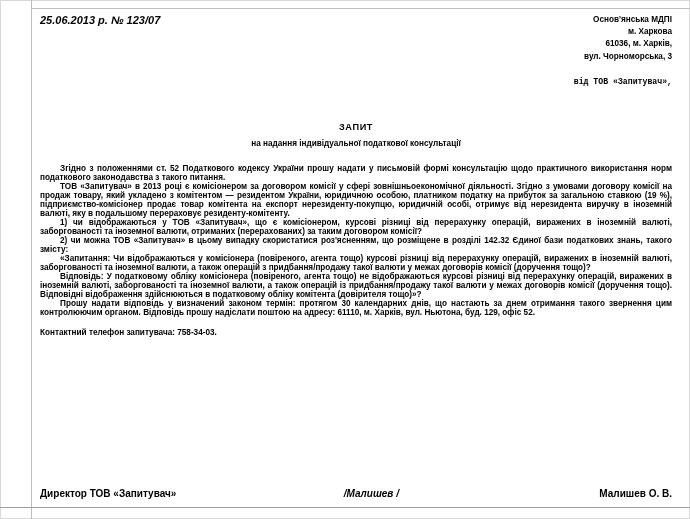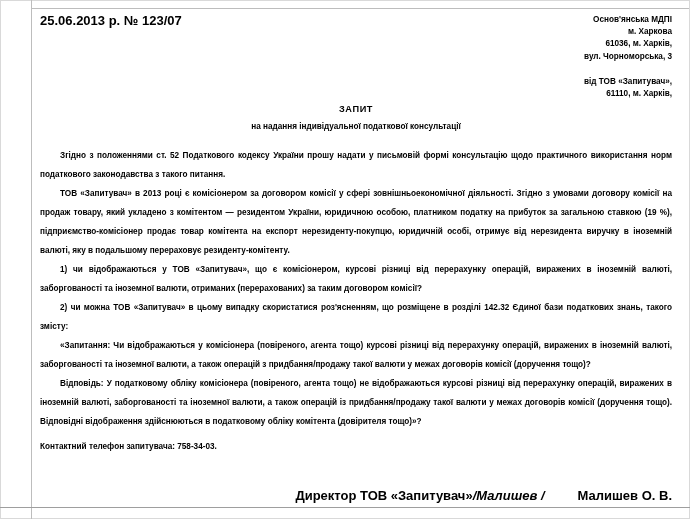--- a/index.html
+++ b/index.html
@@ -61,80 +61,82 @@
     color: #000000;
     font-size: 8.2px;
     line-height: 11.4px;
   }
   .hdr-row {
     display: flex;
     justify-content: space-between;
     align-items: flex-start;
   }
   .date {
-    font-size: 13px;
+    font-size: 11px;
     font-weight: bold;
     white-space: nowrap;
     padding-top: 1px;
+    font-style: italic;
   }
   .addressee {
     text-align: right;
     font-size: 8.2px;
     line-height: 12.2px;
     font-weight: bold;
     white-space: nowrap;
   }
   .addressee .ln { display: block; }
   .from-block {
     margin-top: 13px;
     text-align: right;
     font-size: 8.2px;
     line-height: 12.2px;
     font-weight: bold;
     white-space: nowrap;
+    font-family: Liberation Mono, monospace;
   }
   .from-block .ln { display: block; }
   .title {
-    margin-top: 4px;
+    margin-top: 34px;
     text-align: center;
     font-size: 9.2px;
     font-weight: bold;
     letter-spacing: 0.6px;
   }
   .subtitle {
     margin-top: 5px;
     text-align: center;
     font-size: 8.2px;
     font-weight: bold;
   }
   .body {
     margin-top: 14px;
   }
   p.par {
     margin: 0 0 0 0;
     text-align: justify;
     text-indent: 20px;
     font-weight: bold;
     font-size: 8.2px;
-    line-height: 19px;
+    line-height: 9px;
   }
   .contact {
     margin-top: 10px;
     font-weight: bold;
     font-size: 8.2px;
   }
   .sign-row {
     position: absolute;
     left: 40px;
     top: 488px;
     width: 632px;
     display: flex;
-    justify-content: flex-end;
+    justify-content: space-between;
     font-weight: bold;
-    font-size: 13px;
+    font-size: 10px;
   }
   .sign-mid {
     font-style: italic;
     text-align: center;
   }
   .sign-right {
     text-align: right;
     white-space: nowrap;
     margin-left: 33px;
   }
@@ -155,33 +157,33 @@
       <div class="addressee">
         <span class="ln">Основ'янська МДПІ</span>
         <span class="ln">м. Харкова</span>
         <span class="ln">61036, м. Харків,</span>
         <span class="ln">вул. Чорноморська, 3</span>
       </div>
     </div>
 
     <div class="from-block">
       <span class="ln">від ТОВ «Запитувач»,</span>
-      <span class="ln">61110, м. Харків,</span>
     </div>
 
     <div class="title">ЗАПИТ</div>
     <div class="subtitle">на надання індивідуальної податкової консультації</div>
 
     <div class="body">
       <p class="par">Згідно з положеннями ст. 52 Податкового кодексу України прошу надати у письмовій формі консультацію щодо практичного використання норм податкового законодавства з такого питання.</p>
       <p class="par">ТОВ «Запитувач» в 2013 році є комісіонером за договором комісії у сфері зовнішньоекономічної діяльності. Згідно з умовами договору комісії на продаж товару, який укладено з комітентом — резидентом України, юридичною особою, платником податку на прибуток за загальною ставкою (19 %), підприємство-комісіонер продає товар комітента на експорт нерезиденту-покупцю, юридичній особі, отримує від нерезидента виручку в іноземній валюті, яку в подальшому перераховує резиденту-комітенту.</p>
       <p class="par">1) чи відображаються у ТОВ «Запитувач», що є комісіонером, курсові різниці від перерахунку операцій, виражених в іноземній валюті, заборгованості та іноземної валюти, отриманих (перерахованих) за таким договором комісії?</p>
       <p class="par">2) чи можна ТОВ «Запитувач» в цьому випадку скористатися роз'ясненням, що розміщене в розділі 142.32 Єдиної бази податкових знань, такого змісту:</p>
       <p class="par">«Запитання: Чи відображаються у комісіонера (повіреного, агента тощо) курсові різниці від перерахунку операцій, виражених в іноземній валюті, заборгованості та іноземної валюти, а також операцій з придбання/продажу такої валюти у межах договорів комісії (доручення тощо)?</p>
       <p class="par">Відповідь: У податковому обліку комісіонера (повіреного, агента тощо) не відображаються курсові різниці від перерахунку операцій, виражених в іноземній валюті, заборгованості та іноземної валюти, а також операцій із придбання/продажу такої валюти у межах договорів комісії (доручення тощо). Відповідні відображення здійснюються в податковому обліку комітента (довірителя тощо)»?</p>
+      <p class="par">Прошу надати відповідь у визначений законом термін: протягом 30 календарних днів, що настають за днем отримання такого звернення цим контролюючим органом. Відповідь прошу надіслати поштою на адресу: 61110, м. Харків, вул. Ньютона, буд. 129, офіс 52.</p>
       <p class="contact">Контактний телефон запитувача: 758-34-03.</p>
     </div>
   </div>
 
   <div class="sign-row">
     <div class="sign-left">Директор ТОВ «Запитувач»</div>
     <div class="sign-mid">/Малишев /</div>
     <div class="sign-right">Малишев О. В.</div>
   </div>
 </div>

